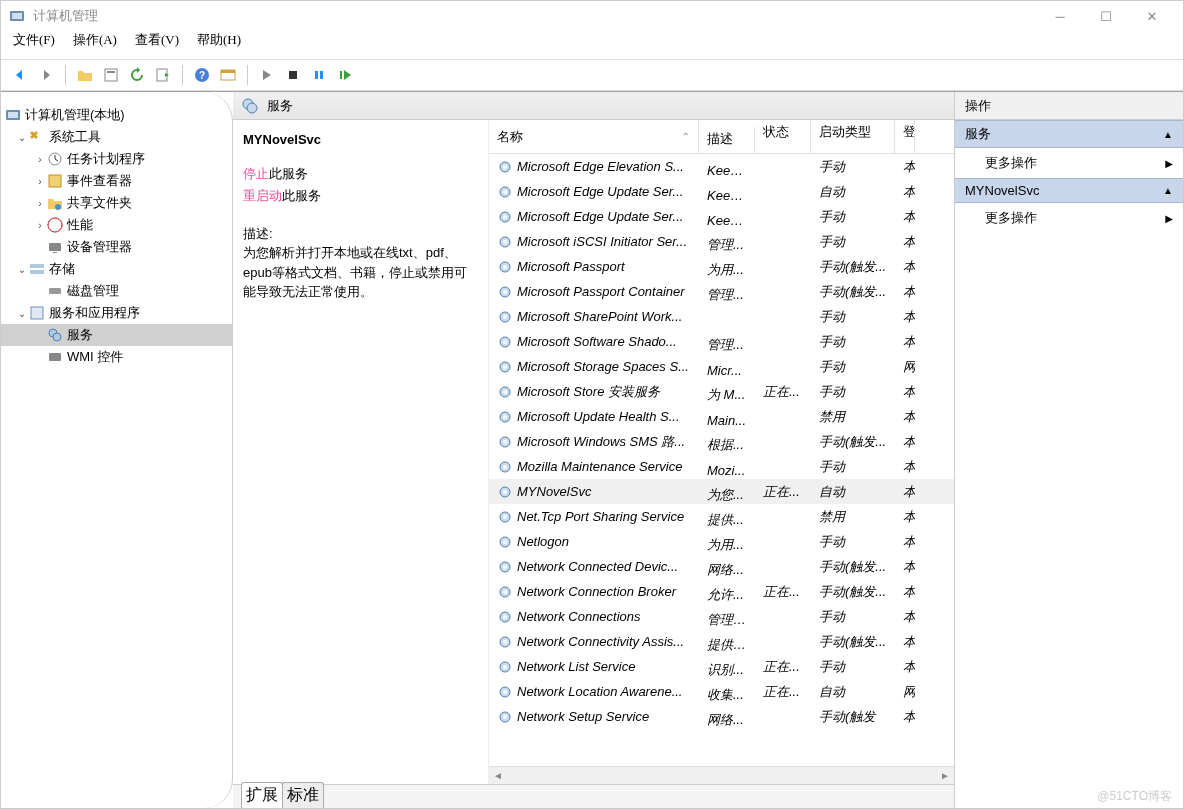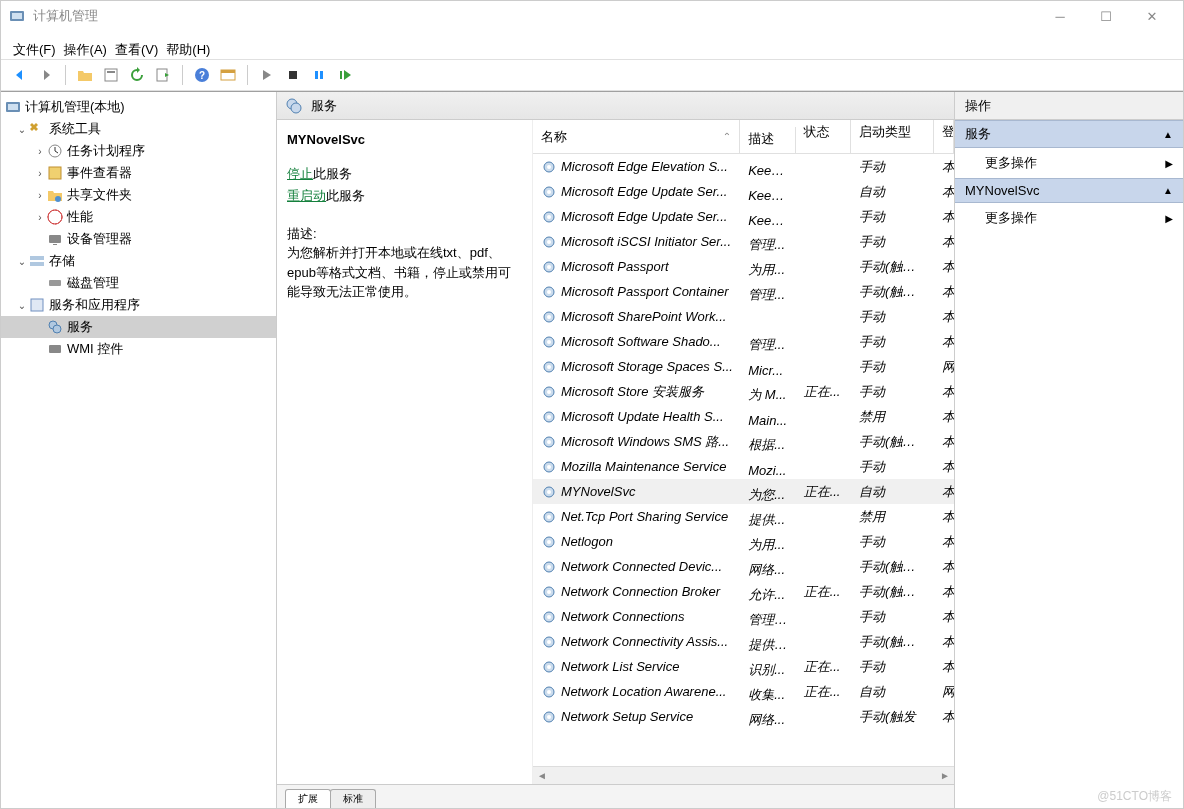--- a/index.html
+++ b/index.html
@@ -3,56 +3,56 @@
 <meta charset="utf-8">
 <style>
 * { box-sizing: border-box; margin: 0; padding: 0; }
 body { font-family: "Microsoft YaHei", "Segoe UI", sans-serif; font-size: 13px; background: #fff; color: #000; overflow: hidden; }
 .window { width: 1184px; height: 809px; border: 1px solid #ccc; display: flex; flex-direction: column; background: #fff; }
 .titlebar { height: 30px; display: flex; align-items: center; padding: 0 8px; color: #888; }
 .titlebar-icon { width: 16px; height: 16px; margin-right: 8px; }
 .titlebar-title { flex: 1; }
 .win-controls { display: flex; gap: 0; }
 .win-btn { width: 46px; height: 30px; display: flex; align-items: center; justify-content: center; color: #888; cursor: pointer; }
-.menubar { height: 28px; display: flex; align-items: flex-end; padding: 0 12px; gap: 8px; }
+.menubar { height: 28px; display: flex; align-items: flex-start; padding: 0 12px; gap: 18px; font-family: Liberation Serif, serif; }
 .menubar span { cursor: pointer; }
 .toolbar { height: 32px; border-top: 1px solid #e0e0e0; border-bottom: 1px solid #e0e0e0; display: flex; align-items: center; padding: 0 8px; gap: 4px; }
 .tool-btn { width: 22px; height: 22px; display: flex; align-items: center; justify-content: center; cursor: pointer; }
 .tool-sep { width: 1px; height: 20px; background: #ccc; margin: 0 4px; }
 .content { flex: 1; display: flex; border-top: 1px solid #a0a0a0; overflow: hidden; }
-.tree-pane { width: 276px; border-right: 1px solid #ccc; padding: 4px 0; overflow: auto; }
+.tree-pane { width: 232px; border-right: 1px solid #ccc; padding: 12px 0; overflow: auto; border-radius: 29px; }
 .tree-item { display: flex; align-items: center; height: 22px; padding-left: 6px; cursor: pointer; white-space: nowrap; }
 .tree-item.selected { background: #d0d0d0; }
 .tree-icon { width: 16px; height: 16px; margin-right: 4px; flex-shrink: 0; }
 .expander { width: 14px; display: inline-flex; justify-content: center; color: #555; font-size: 10px; }
 .middle-pane { flex: 1; display: flex; flex-direction: column; border-right: 1px solid #ccc; overflow: hidden; }
 .svc-header { height: 28px; background: linear-gradient(#f0f0f0,#e6e6e6); border-bottom: 1px solid #ccc; display: flex; align-items: center; padding-left: 8px; }
 .svc-header-icon { width: 18px; height: 18px; margin-right: 8px; }
 .svc-body { flex: 1; display: flex; overflow: hidden; }
 .detail-pane { width: 256px; padding: 12px 10px; border-right: 1px solid #eee; }
 .detail-title { font-weight: bold; margin-bottom: 16px; }
 .detail-actions { margin-bottom: 18px; line-height: 1.7; }
-.detail-actions a { color: #15803d; text-decoration: underline; cursor: pointer; }
+.detail-actions a { color: #ec4899; cursor: pointer; }
 .detail-desc-label { margin-top: 8px; }
 .detail-desc { line-height: 1.5; }
 .list-pane { flex: 1; display: flex; flex-direction: column; overflow: hidden; position: relative; }
 .list-header { display: flex; height: 34px; background: #fff; border-bottom: 1px solid #e0e0e0; }
 .list-header > div { padding: 3px 8px; border-right: 1px solid #e0e0e0; overflow: hidden; text-overflow: ellipsis; white-space: nowrap; cursor: pointer; }
 .list-body { flex: 1; overflow-y: scroll; overflow-x: hidden; }
 .list-row { display: flex; height: 25px; align-items: center; cursor: pointer; font-style: italic; }
 .list-row.selected { background: #f0f0f0; }
 .list-row > div { padding: 0 8px; overflow: hidden; text-overflow: ellipsis; white-space: nowrap; }
 .col-name { width: 210px; display: flex; align-items: center; }
 .col-desc { width: 56px; margin-top: 7px; }
 .col-status { width: 56px; }
 .col-startup { width: 84px; }
 .col-login { width: 20px; }
 .svc-icon { width: 16px; height: 16px; margin-right: 4px; flex-shrink: 0; }
 .tabs-row { height: 24px; display: flex; align-items: flex-end; padding-left: 8px; border-top: 1px solid #ccc; background: #f4f4f4; }
-.tab { padding: 2px 12px; border: 1px solid #aaa; border-bottom: none; background: #fff; margin-right: -1px; cursor: pointer; font-size: 10px; border-radius: 3px 3px 0 0; }
+.tab { padding: 2px 4px; border: 1px solid #aaa; border-bottom: none; background: #fff; margin-right: -1px; cursor: pointer; font-size: 16px; border-radius: 3px 3px 0 0; }
 .tab.inactive { background: #eee; }
 .action-pane { width: 228px; display: flex; flex-direction: column; }
 .action-title { height: 28px; background: #f0f0f0; border-bottom: 1px solid #ccc; display: flex; align-items: center; padding-left: 10px; }
 .action-section { background: #c8d6eb; border-top: 1px solid #a8b8d0; border-bottom: 1px solid #a8b8d0; padding: 4px 10px; display: flex; justify-content: space-between; align-items: center; cursor: pointer; }
 .action-item { padding: 6px 10px 6px 30px; display: flex; justify-content: space-between; align-items: center; cursor: pointer; }
 .action-arrow { font-size: 10px; }
 .watermark { position: absolute; bottom: 4px; right: 12px; color: #ccc; font-size: 12px; pointer-events: none; }
 .hscroll { height: 18px; background: #f0f0f0; border-top: 1px solid #ddd; display: flex; align-items: center; }
 .hscroll-arrow { width: 18px; text-align: center; color: #888; font-size: 10px; }
 </style>

